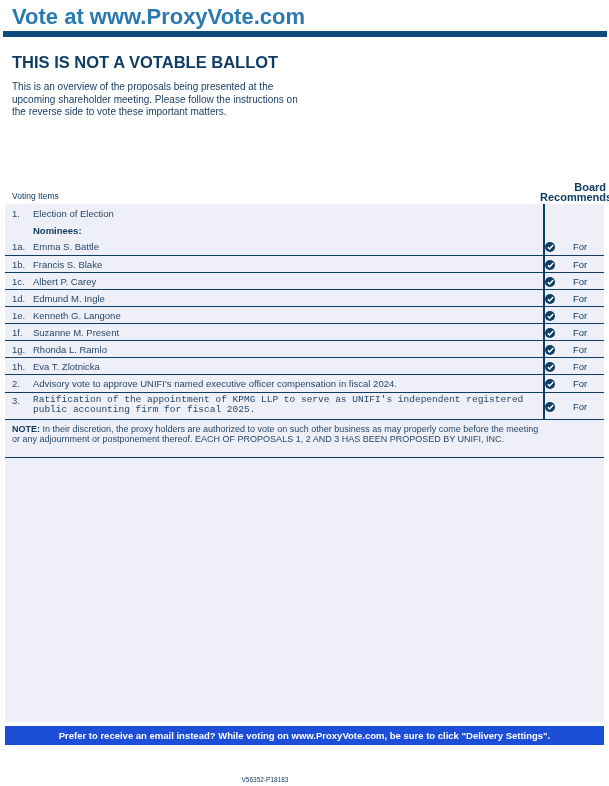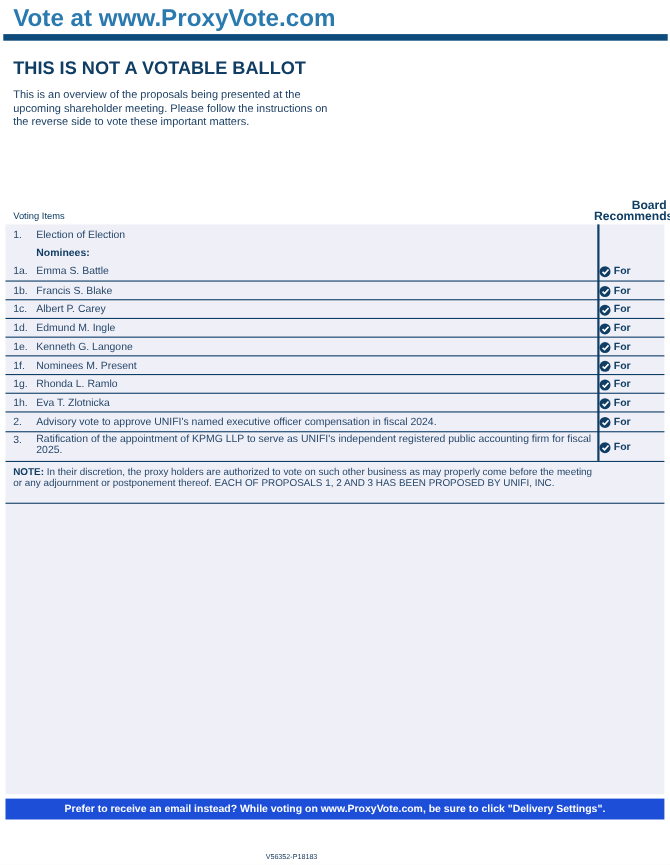--- a/index.html
+++ b/index.html
@@ -14,21 +14,21 @@
 
   .col-head-left { position: absolute; left: 12px; top: 191px; font-size: 8.5px; font-weight: normal; color: #0f3d63; }
   .col-head-right { position: absolute; left: 540px; top: 183px; width: 66px; text-align: right; font-size: 11px; line-height: 9.5px; font-weight: bold; color: #0f3d63; }
 
   .table { position: absolute; left: 5px; top: 204px; width: 599px; height: 518px; background: #efeff7; }
   .divider-v { position: absolute; left: 538px; top: 0; width: 1.5px; height: 215px; background: #0e3d66; }
   .row { position: absolute; left: 0; width: 599px; font-size: 9.5px; color: #27486a; }
   .row .num { position: absolute; left: 7px; }
   .row .txt { position: absolute; left: 28px; }
   .row.bold .txt { font-weight: bold; color: #0f3d63; }
-  .row .rec { position: absolute; left: 540px; display: flex; align-items: center; gap: 3px; font-weight: bold; font-size: 9.5px; color: #0f3d63; }
+  .row .rec { position: absolute; left: 540px; display: flex; align-items: center; gap: 18px; font-weight: normal; font-size: 9.5px; color: #0f3d63; }
   .check { width: 10px; height: 10px; border-radius: 50%; background: #0f3d63; display: inline-flex; align-items: center; justify-content: center; }
   .line { position: absolute; left: 0; width: 599px; height: 1.2px; background: #0e3d66; }
   .note { position: absolute; left: 7px; top: 220px; width: 530px; font-size: 9px; line-height: 10px; color: #27486a; }
   .note b { color: #0f3d63; }
 
   .footer-bar { position: absolute; left: 5px; top: 726px; width: 599px; height: 19px; background: #1d4ed8; color: #ffffff; font-size: 9.5px; font-weight: bold; text-align: center; line-height: 19px; }
   .code { position: absolute; left: 0; top: 776px; width: 530px; text-align: center; font-size: 6.5px; color: #1c3f64; }
 </style>
 </head>
 <body>
@@ -121,21 +121,21 @@
             <path d="M0.8 3.2 L2.6 4.9 L6.2 1" stroke="#fff" stroke-width="1.5" fill="none"></path>
           </svg>
         </span>
         <span>For</span>
       </span>
   </div>
   <div class="line" style="top:119px"></div>
 
   <div class="row" style="top:123px">
     <span class="num">1f.</span>
-    <span class="txt">Nominees M. Present</span>
+    <span class="txt">Suzanne M. Present</span>
     <span class="rec">
         <span class="check">
           <svg width="7" height="6" viewBox="0 0 7 6">
             <path d="M0.8 3.2 L2.6 4.9 L6.2 1" stroke="#fff" stroke-width="1.5" fill="none"></path>
           </svg>
         </span>
         <span>For</span>
       </span>
   </div>
   <div class="line" style="top:136px"></div>
@@ -177,21 +177,21 @@
             <path d="M0.8 3.2 L2.6 4.9 L6.2 1" stroke="#fff" stroke-width="1.5" fill="none"></path>
           </svg>
         </span>
         <span>For</span>
       </span>
   </div>
   <div class="line" style="top:188px"></div>
 
   <div class="row" style="top:191px">
     <span class="num">3.</span>
-    <span class="txt" style="width:508px; line-height:10px;">Ratification of the appointment of KPMG LLP to serve as UNIFI's independent registered public accounting firm for fiscal 2025.</span>
+    <span class="txt" style="width:508px; line-height:10px;font-family:Liberation Mono, monospace;">Ratification of the appointment of KPMG LLP to serve as UNIFI's independent registered public accounting firm for fiscal 2025.</span>
     <span class="rec" style="top:6px">
         <span class="check">
           <svg width="7" height="6" viewBox="0 0 7 6">
             <path d="M0.8 3.2 L2.6 4.9 L6.2 1" stroke="#fff" stroke-width="1.5" fill="none"></path>
           </svg>
         </span>
         <span>For</span>
       </span>
   </div>
   <div class="line" style="top:215px"></div>

